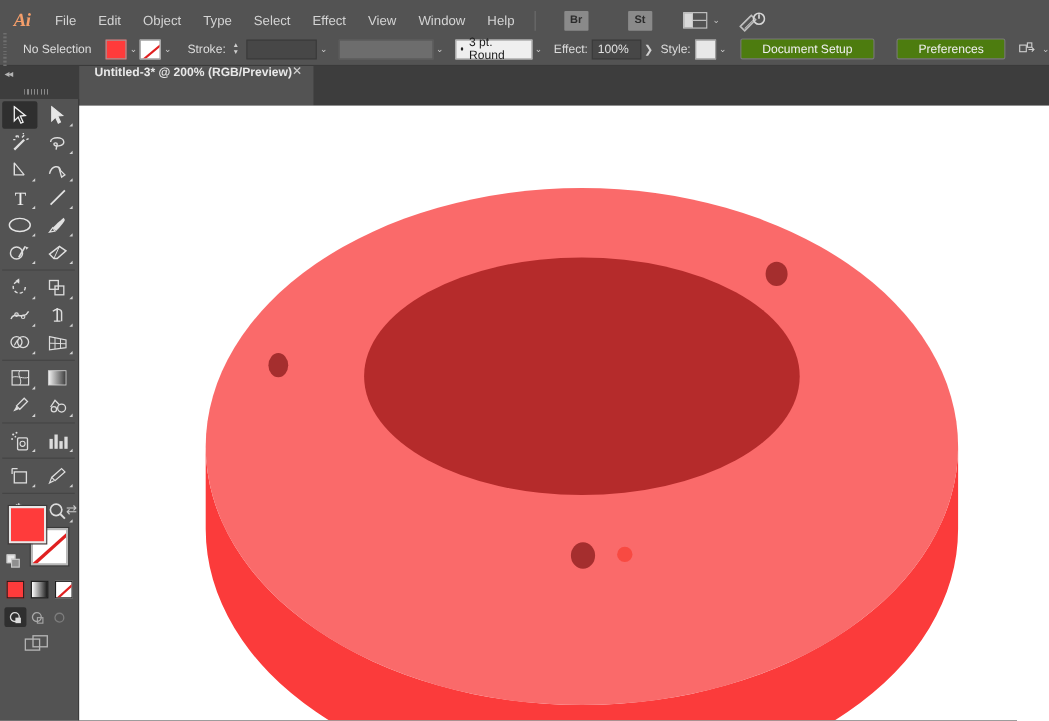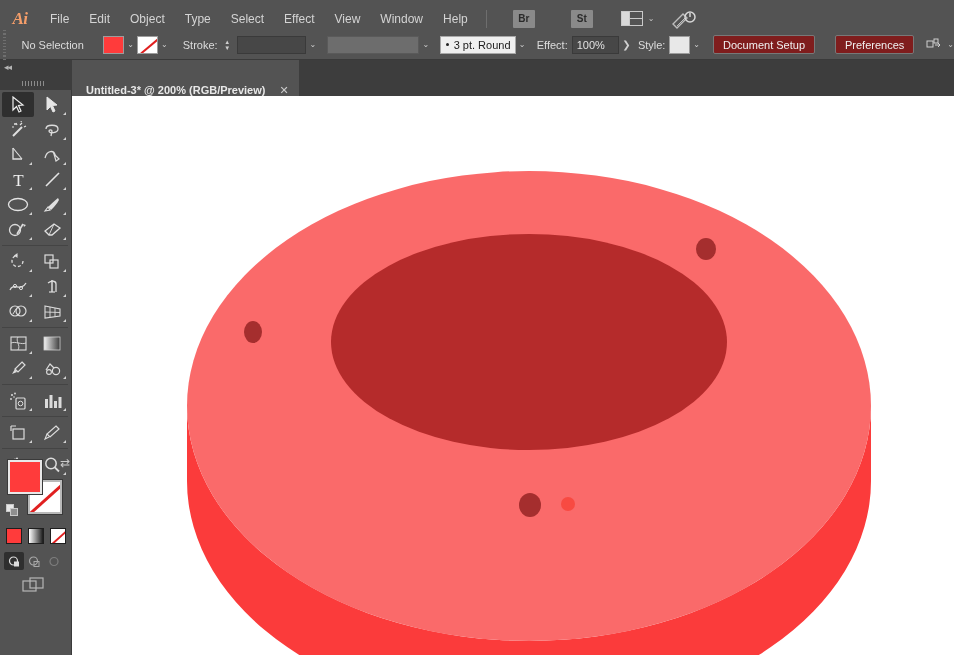--- a/index.html
+++ b/index.html
@@ -113,39 +113,39 @@
     border: 1px solid #a8a8a8; justify-content: center; gap: 5px;
   }
   .field-brush .dot { width: 3px; height: 3px; border-radius: 50%; background: #222; }
   .field-opacity { width: 50px; }
   .arrow-more {
     width: 16px; height: 18px; display: flex;
     align-items: center; justify-content: center;
     font-size: 10px; color: #d0d0d0;
   }
   .btn {
-    height: 19px; padding: 0 9px;
-    background: #7f1d1d; border: 1px solid #787878;
+    height: 19px; padding: 0 19px;
+    background: #4d7c0f; border: 1px solid #787878;
     border-radius: 2px;
     color: #f0f0f0; font-size: 11px;
     display: flex; align-items: center;
     white-space: nowrap;
   }
   .align-ico { margin-left: 12px; display: flex; align-items: center; }
 
   
   .tabbar {
     position: absolute; left: 0; top: 60px; width: 954px; height: 36px;
     background: #3d3d3d;
   }
   .tab {
     position: absolute; left: 72px; top: 0;
     height: 36px; background: #535353;
-    display: flex; align-items: flex-end;
-    padding: 0 10px 0 14px; gap: 14px;
+    display: flex; align-items: flex-start;
+    padding: 0 10px 0 14px; 
   }
   .tab-title {
     font-size: 11px; font-weight: bold; color: #e8e8e8;
     white-space: nowrap;
   }
   .tab-close {
     font-size: 11px; color: #cccccc; line-height: 1;
   }
   .panel-collapse {
     position: absolute; left: 4px; top: 2px;

